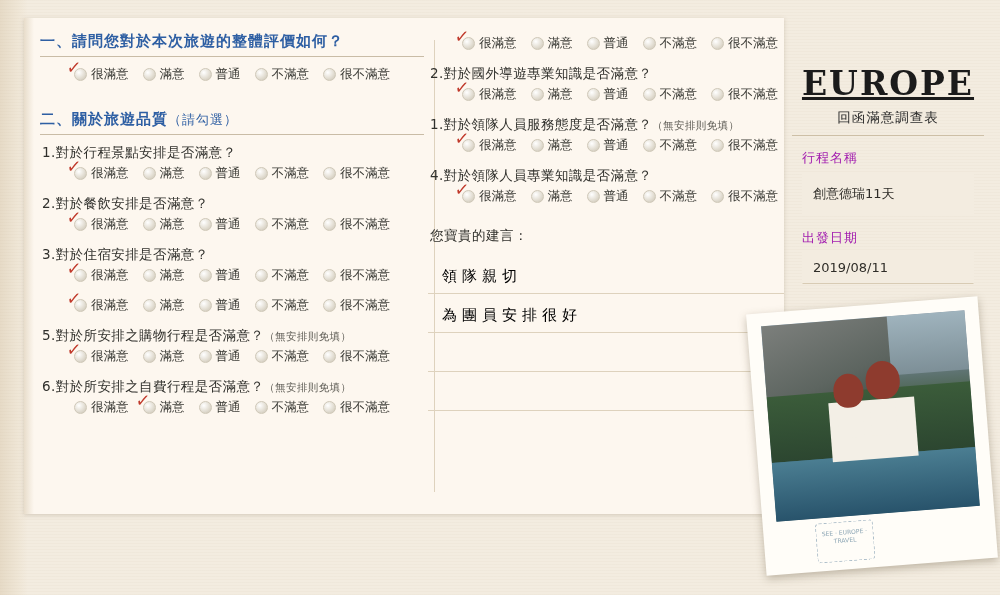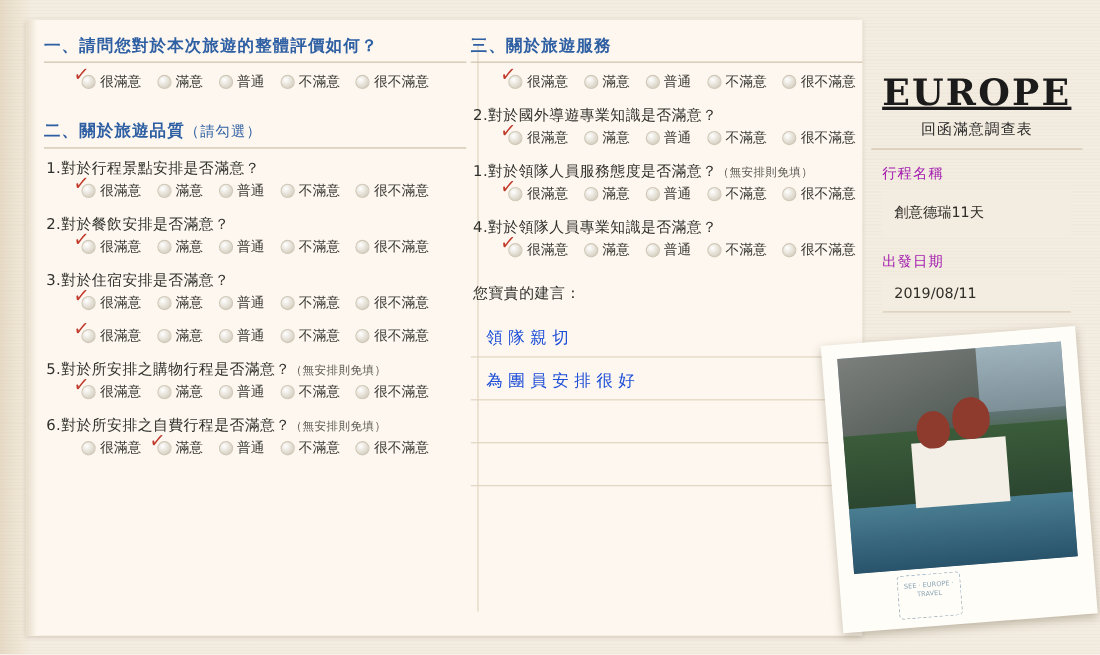--- a/index.html
+++ b/index.html
@@ -30,21 +30,21 @@
     position: absolute;
     inset: 0;
     background:
       repeating-linear-gradient(0deg, rgba(180,160,130,0.05) 0px, rgba(180,160,130,0.05) 1px, transparent 1px, transparent 3px);
   }
   .sheet {
     position: absolute;
     left: 24px;
     top: 18px;
     width: 760px;
-    height: 560px;
+    height: 496px;
     background: #fdf7ef;
     box-shadow: 0 1px 4px rgba(120,100,70,0.25);
   }
   .sheet:before {
     content: "";
     position: absolute;
     left: 0; top: 0; bottom: 0;
     width: 10px;
     background: linear-gradient(90deg, #e8ddcb, #fdf7ef);
   }
@@ -247,21 +247,21 @@
     height: 38px;
     border-bottom: 1px solid #ded2bd;
     position: relative;
   }
   .hand {
     position: absolute;
     left: 14px;
     bottom: 7px;
     font-family: "DejaVu Serif", serif;
     font-size: 15px;
-    color: #1d4ed8;
+    color: #000000;
     letter-spacing: 5px;
   }
 </style>
 </head>
 <body>
 
 <div class="page">
   <div class="paper-bg"></div>
 
   <div class="sheet">
@@ -463,21 +463,20 @@
           <div class="opt">
             <span class="bullet"></span>
             <span>很不滿意</span>
           </div>
         </div>
       </div>
 
     </div>
 
     <div class="col-mid">
-      <div class="sec-title">三、關於旅遊服務</div>
 
       <div class="qblock">
         <div class="opts">
           <div class="opt">
             <span class="tick">✓</span>
             <span class="bullet"></span>
             <span>很滿意</span>
           </div>
           <div class="opt">
             <span class="bullet"></span>

